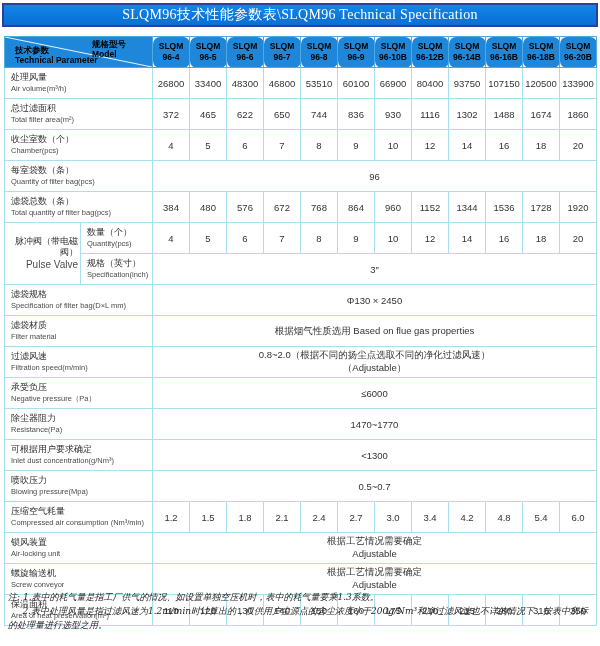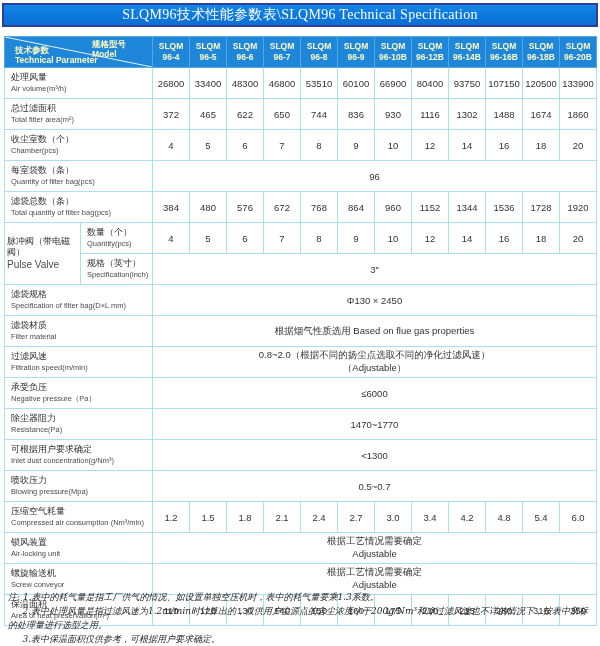--- a/index.html
+++ b/index.html
@@ -19,31 +19,31 @@
     color:#ffffff;font-family:"Liberation Serif",serif;
     font-size:14px;font-weight:normal;letter-spacing:.3px;white-space:nowrap;
   }
   
   table{
     position:absolute;left:4px;top:36px;width:592px;
     border-collapse:collapse;table-layout:fixed;
     border:1px solid #9ed9ee;
   }
   th,td{border:1px solid #aadff1;padding:0;vertical-align:middle;}
-  th{background:#1e87da;color:#fef9c3;border:1px solid #54a8e2;}
-  th.model{font-size:8.5px;font-weight:bold;height:30px;line-height:1.3;}
+  th{background:#1e87da;color:#000000;border:1px solid #54a8e2;}
+  th.model{font-size:8.5px;font-weight:bold;height:30px;line-height:1.3;border-radius:7px;}
   th.corner{position:relative;height:30px;}
   .corner svg{position:absolute;left:0;top:0;width:100%;height:100%;}
   .corner .tr-lab{position:absolute;top:2px;right:26px;text-align:left;font-size:8.5px;font-weight:bold;line-height:1.2;}
   .corner .bl-lab{position:absolute;bottom:2px;left:10px;text-align:left;font-size:8.5px;font-weight:bold;line-height:1.2;}
   td{height:26px;background:#fff;}
   .lbl{text-align:left;padding:2px 4px 2px 6px;}
   .lbl .zh{font-size:9px;color:#2e2e2e;line-height:1.3;}
   .lbl .en{font-size:7.5px;color:#4b4b4b;line-height:1.25;}
-  .grp{text-align:left;padding:2px 2px;}
+  .grp{text-align:right;padding:2px 2px;}
   .grp .zh{font-size:9px;color:#2e2e2e;line-height:1.3;}
   .grp .en{font-size:10px;color:#4b4b4b;line-height:1.25;}
   .val{font-size:9.5px;text-align:center;color:#333;}
   .sp{font-size:9.5px;text-align:center;color:#333;padding:2px;}
   .sp .l1,.sp .l2{line-height:1.35;}
   
   .notes{
     position:absolute;left:8px;top:591px;width:586px;
     font-family:"DejaVu Serif",serif;font-style:italic;
     font-size:9px;color:#1f1f1f;line-height:1.55;
@@ -373,14 +373,13 @@
         <td class="val">280</td>
         <td class="val">315</td>
         <td class="val">350</td>
       </tr>
   </tbody>
 </table>
 
 <div class="notes">
   <p><span>注:</span> <span>1.表中的耗气量是指工厂供气的情况、如设置单独空压机时，表中的耗气量要乘1.3系数。</span></p>
   <p class="ind">2.表中处理风量是指过滤风速为1.2m/min时计算出的，仅供用户尘源点的含尘浓度小于200g/Nm³和净过滤风速也不详的情况下，按表中所标的处理量进行选型之用。</p>
-  <p class="ind">3.表中保温面积仅供参考，可根据用户要求确定。</p>
 </div>
 
 </body></html>

